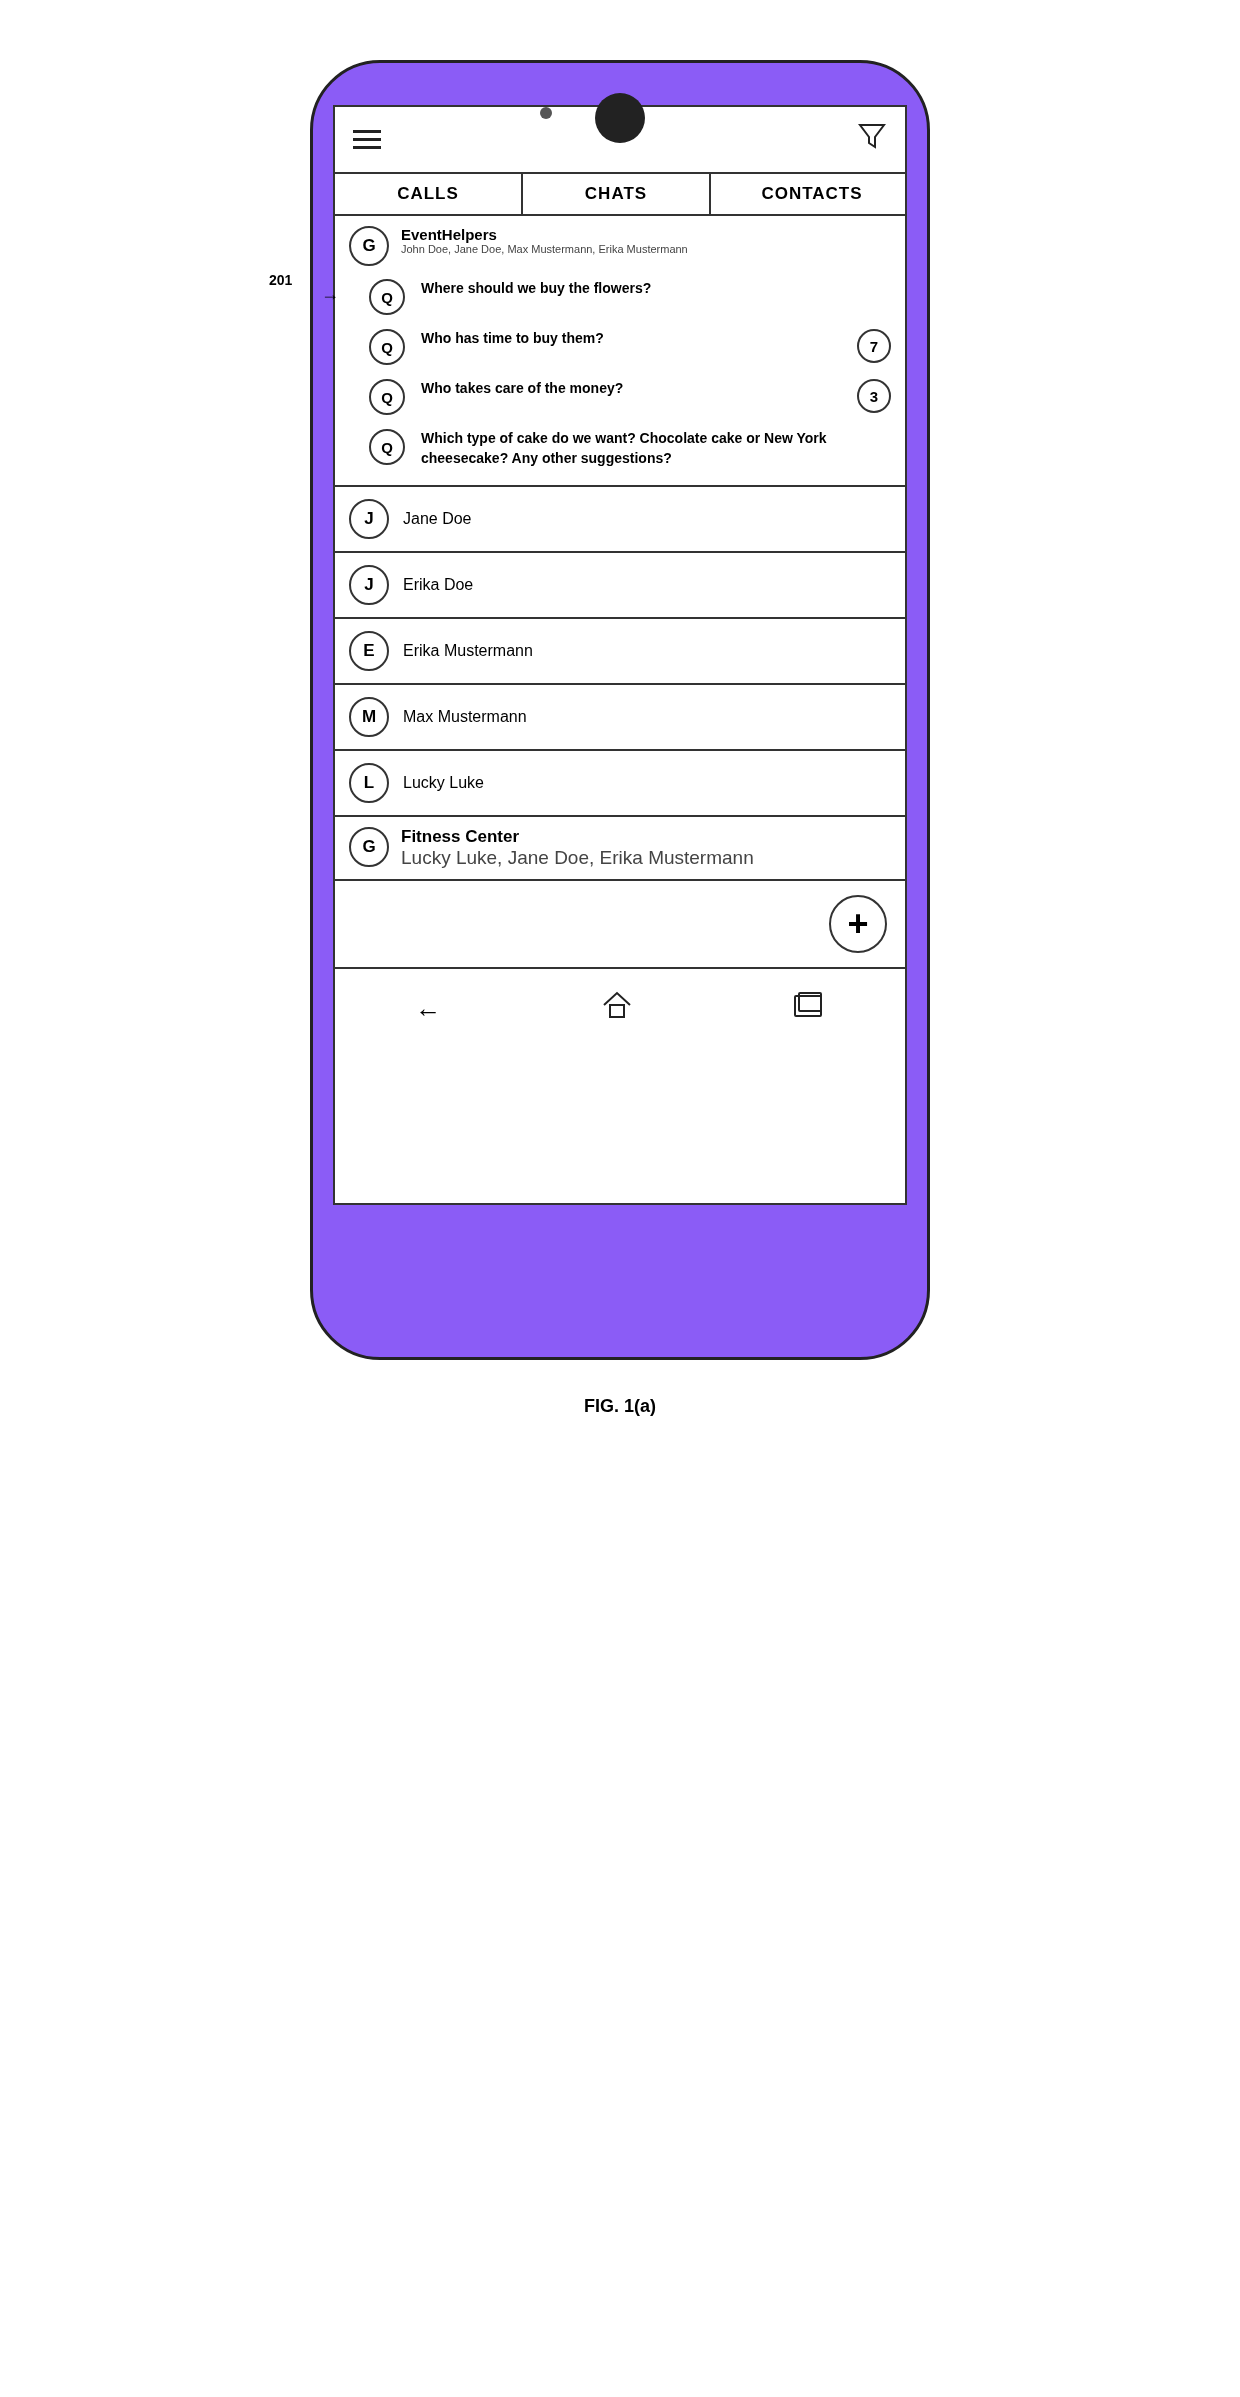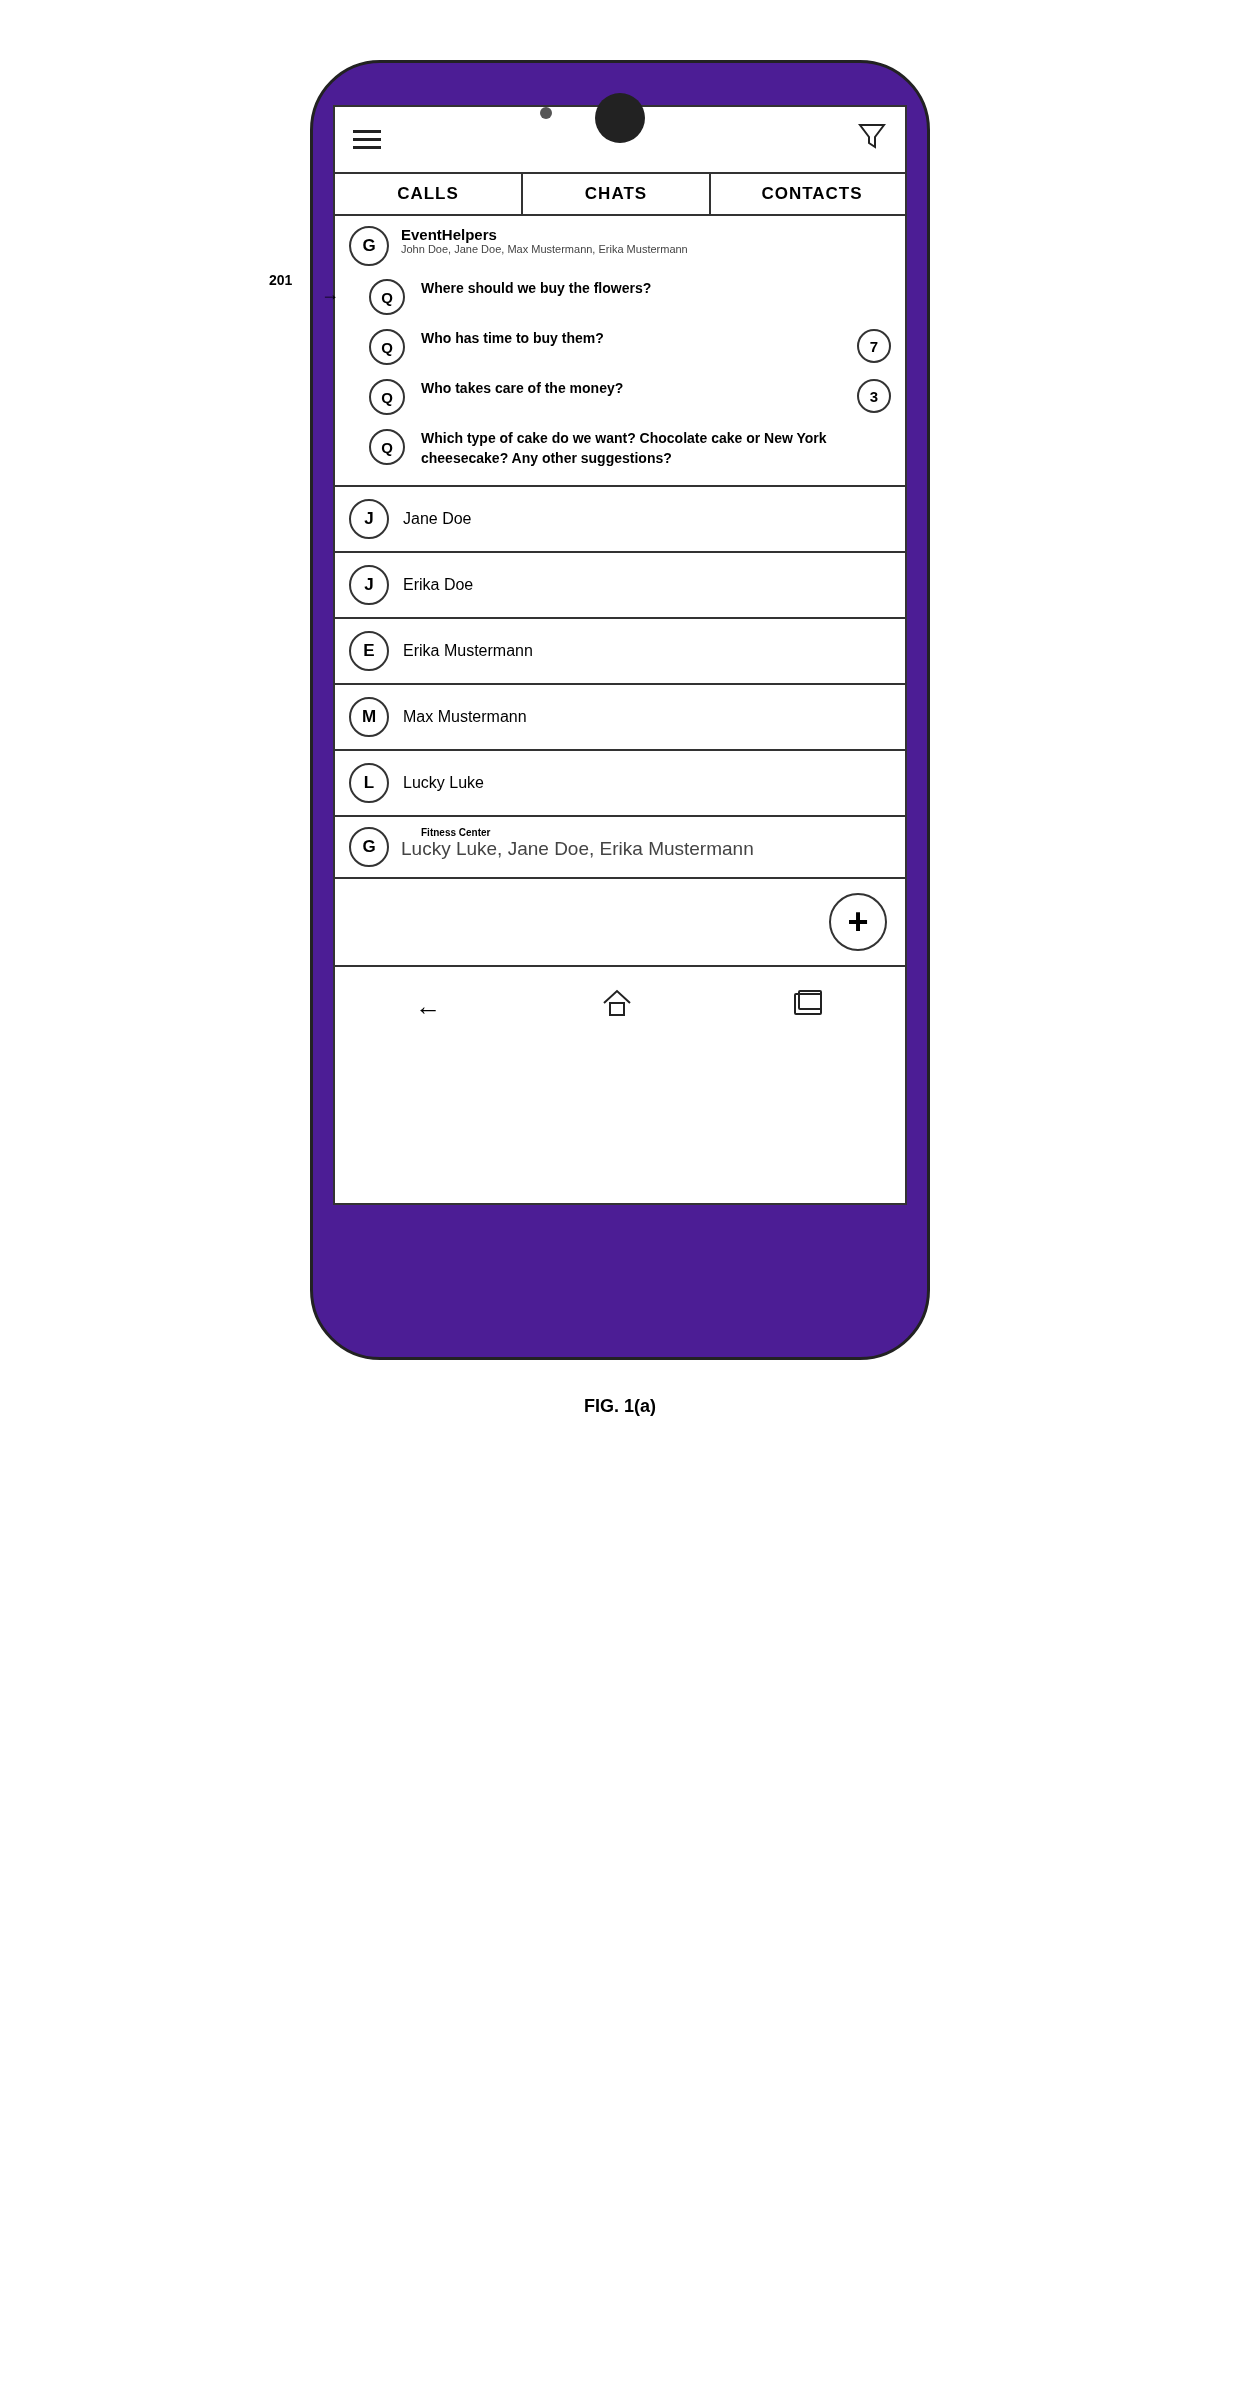--- a/index.html
+++ b/index.html
@@ -17,21 +17,21 @@
     .page-wrapper {
       display: flex;
       flex-direction: column;
       align-items: center;
     }
 
     
     .phone {
       width: 620px;
       min-height: 1300px;
-      background: #4c1d95;
+      background: #8b5cf6;
       border: 3px solid #222;
       border-radius: 70px;
       display: flex;
       flex-direction: column;
       align-items: center;
       padding: 30px 20px 30px 20px;
       position: relative;
     }
 
     .phone-top-bar {
@@ -221,22 +221,21 @@
     .group-contact-item {
       display: flex;
       align-items: flex-start;
       gap: 12px;
       padding: 10px 14px;
       border-bottom: 2px solid #333;
     }
 
     .group-contact-info .gc-name {
       font-weight: bold;
-      font-size: 10px;
-      margin-left: 20px;
+      font-size: 17px;
     }
     .group-contact-info .gc-members {
       font-size: 19px;
       color: #444;
     }
 
     
     .add-button-row {
       display: flex;
       align-items: center;

